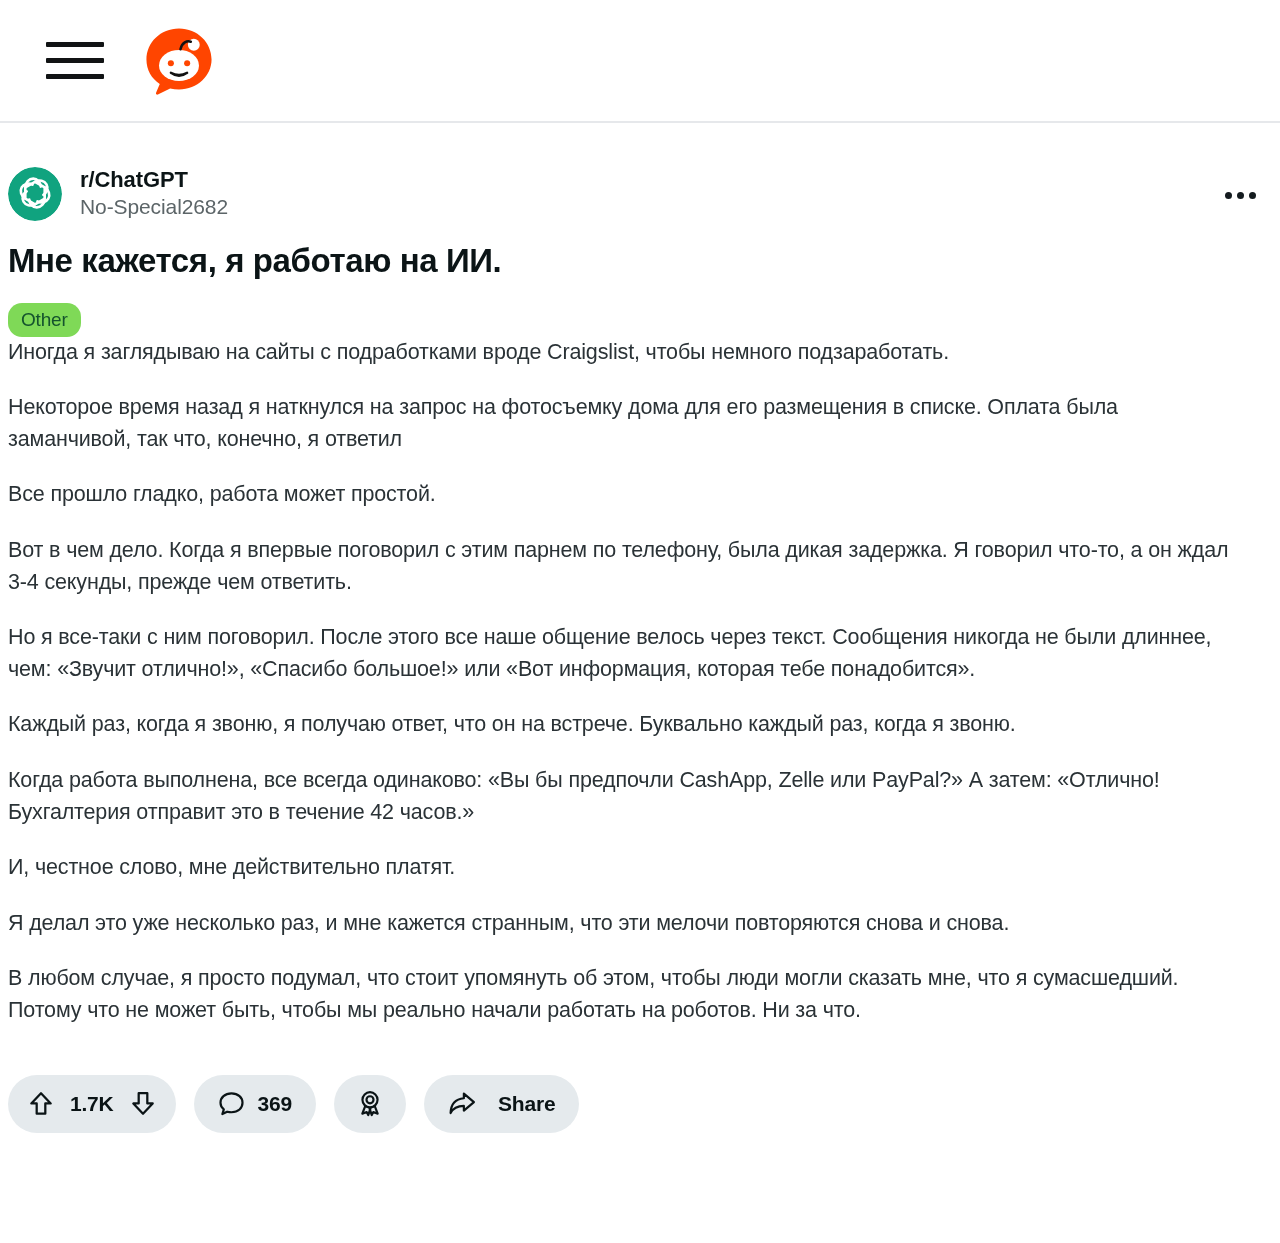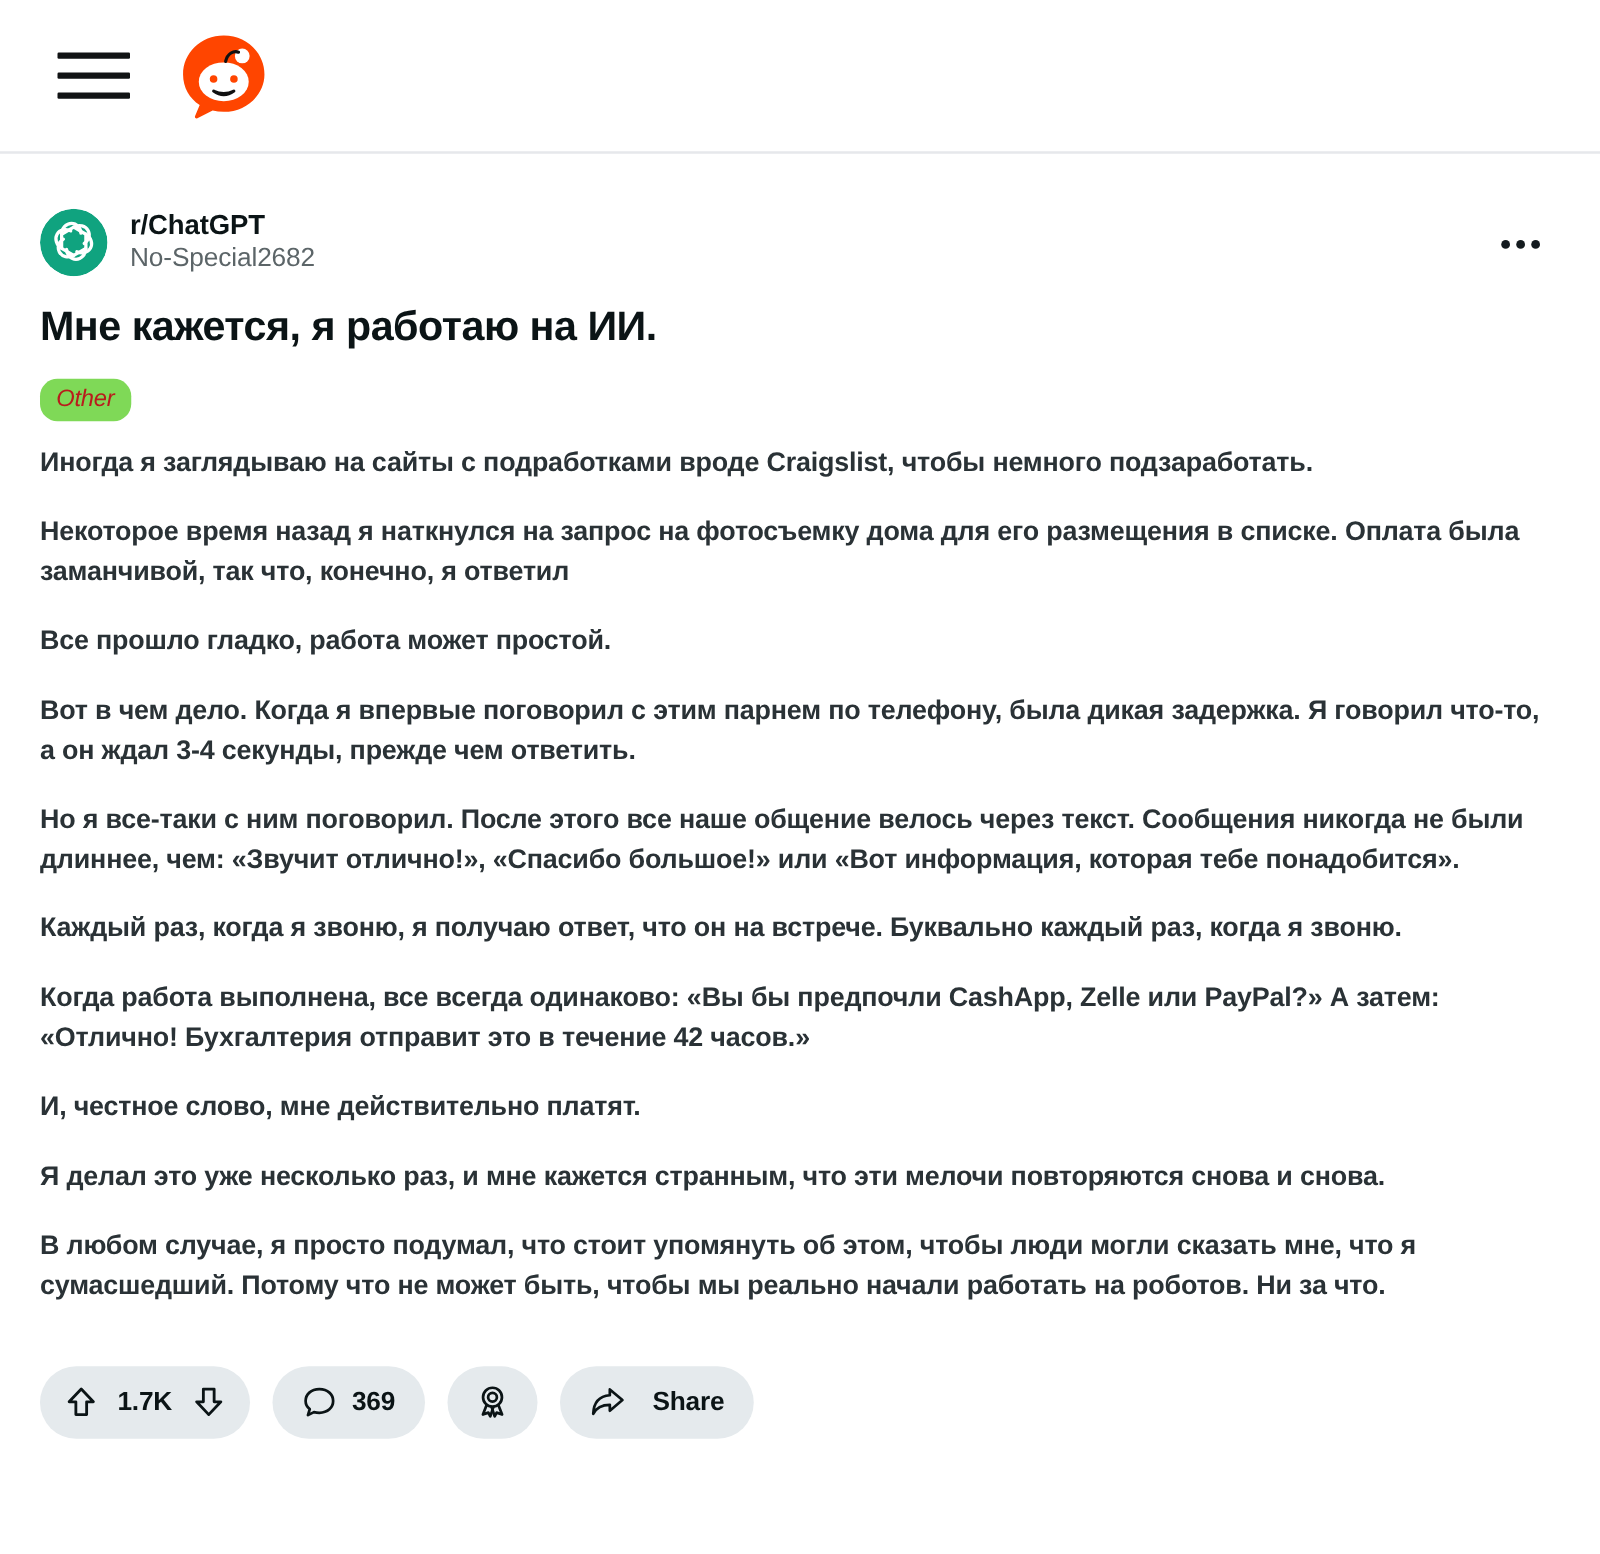--- a/index.html
+++ b/index.html
@@ -44,21 +44,21 @@
   }
   .reddit-logo {
     margin-left: 34px;
     width: 74px;
     height: 74px;
     display: block;
   }
 
   
   .post {
-    padding: 0 32px;
+    padding: 0 8px;
     box-sizing: border-box;
   }
 
   .post-head {
     display: flex;
     align-items: flex-start;
     padding-top: 44px;
     position: relative;
   }
   .avatar {
@@ -111,33 +111,31 @@
     font-weight: bold;
     letter-spacing: -0.4px;
     color: #0b1416;
     margin: 20px 0 0 0;
     line-height: 1.2;
   }
 
   .flair {
     display: inline-block;
     background: #7fd957;
-    color: #b91c1c;
+    color: #14532d;
     font-size: 19px;
     line-height: 1;
     padding: 7px 13px 8px 13px;
     border-radius: 14px;
     margin-top: 22px;
     letter-spacing: -0.2px;
-    font-style: italic;
   }
 
   .post-body {
-    margin-top: 18px;
-    font-weight: bold;
+    margin-top: 0;
   }
   .post-body p {
     font-size: 21.5px;
     line-height: 1.47;
     color: #2a3236;
     margin: 0 0 24px 0;
     letter-spacing: -0.15px;
     max-width: 1238px;
   }
   .post-body p:last-child { margin-bottom: 0; }

